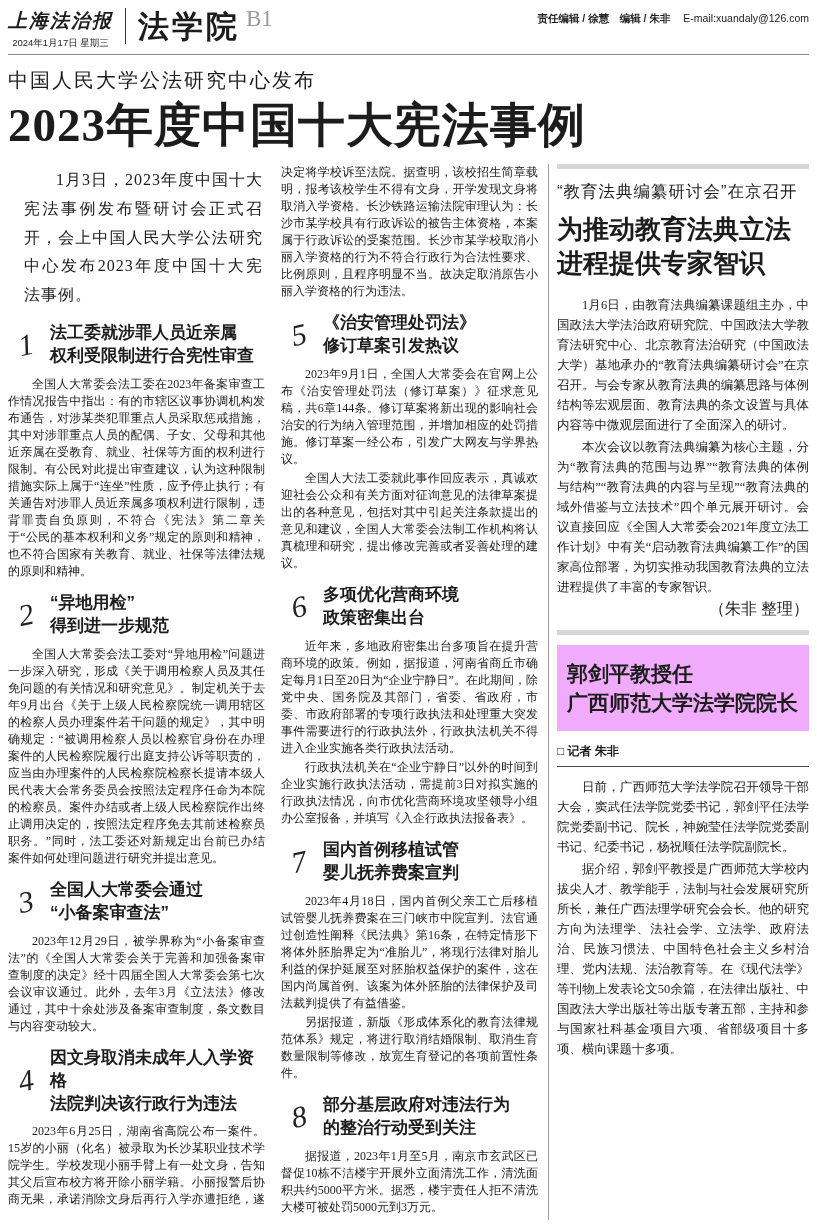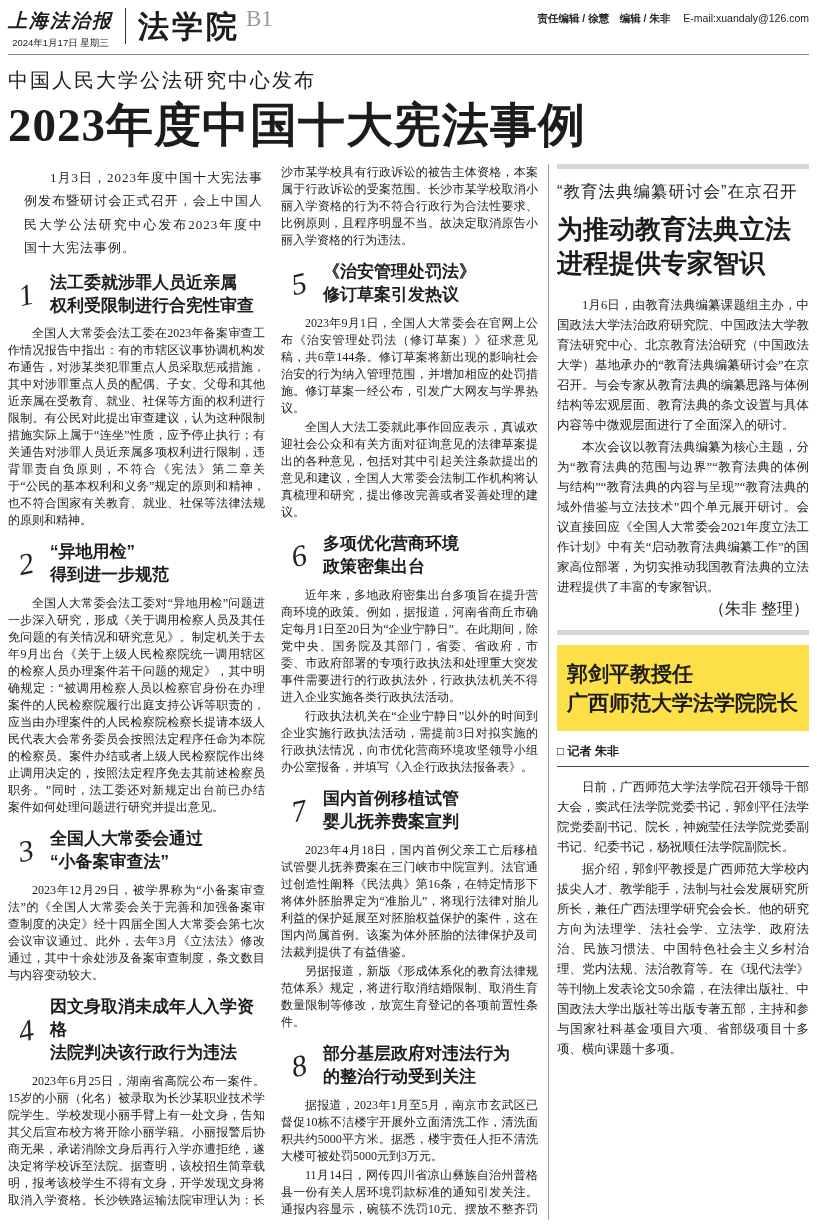--- a/index.html
+++ b/index.html
@@ -30,38 +30,38 @@
   .headline{font-size:47px;font-weight:900;letter-spacing:1px;line-height:1.15;
             margin-top:4px;font-family:"Liberation Serif","DejaVu Serif",serif;}
 
   
   .content{display:flex;height:1056px;margin-top:4px;}
   .main-article{width:530px;height:100%;column-count:2;column-gap:16px;column-fill:auto;overflow:hidden;}
   .v-divider{width:1px;background:#9b9b9b;margin:0 8px 0 10px;}
   .aside{flex:1;display:flex;flex-direction:column;overflow:hidden;}
 
   
-  .intro{font-size:13px;line-height:1.8;letter-spacing:1px;margin:2px 2px 10px 16px;
+  .intro{font-size:16px;line-height:1.8;letter-spacing:1px;margin:2px 2px 10px 16px;
          text-indent:2em;text-align:justify;}
   .item-head{display:flex;align-items:center;gap:6px;margin:12px 0 8px 0;break-inside:avoid;}
   .item-num{flex:none;width:36px;text-align:center;font-size:30px;font-style:italic;
             font-family:"Liberation Serif","DejaVu Serif",serif;transform:rotate(-12deg);color:#222;}
   .item-title{font-size:17px;line-height:1.35;font-weight:bold;margin:0;
               font-family:"Liberation Sans","DejaVu Sans",sans-serif;}
   .body-p{font-size:12px;line-height:17px;text-align:justify;text-indent:2em;margin:0 0 2px 0;}
 
   
   .gray-bar{height:5px;background:#d6d6d6;}
   .aside-kicker{font-size:16.5px;letter-spacing:1px;margin:12px 0 10px 0;
                 font-family:"Liberation Sans","DejaVu Sans",sans-serif;}
   .aside-headline{font-size:26px;font-weight:bold;line-height:1.3;margin:0 0 14px 0;
                   font-family:"Liberation Sans","DejaVu Sans",sans-serif;}
   .aside p.body-p{font-size:12.5px;line-height:20px;}
   .aside-credit{font-size:16px;text-align:right;margin:2px 0 10px 0;}
-  .gray-box{background:#fde047;padding:14px 10px;margin:10px 0 12px 0;}
+  .gray-box{background:#f0abfc;padding:14px 10px;margin:10px 0 12px 0;}
   .gray-box h2{font-size:21px;font-weight:bold;line-height:1.4;margin:0;
                font-family:"Liberation Sans","DejaVu Sans",sans-serif;}
   .byline{font-size:12px;padding-bottom:6px;border-bottom:1px solid #4a4a4a;margin-bottom:10px;
           font-family:"Liberation Sans","DejaVu Sans",sans-serif;font-weight:bold;}
 </style>
 </head>
 <body>
 
 <div class="page">
 

